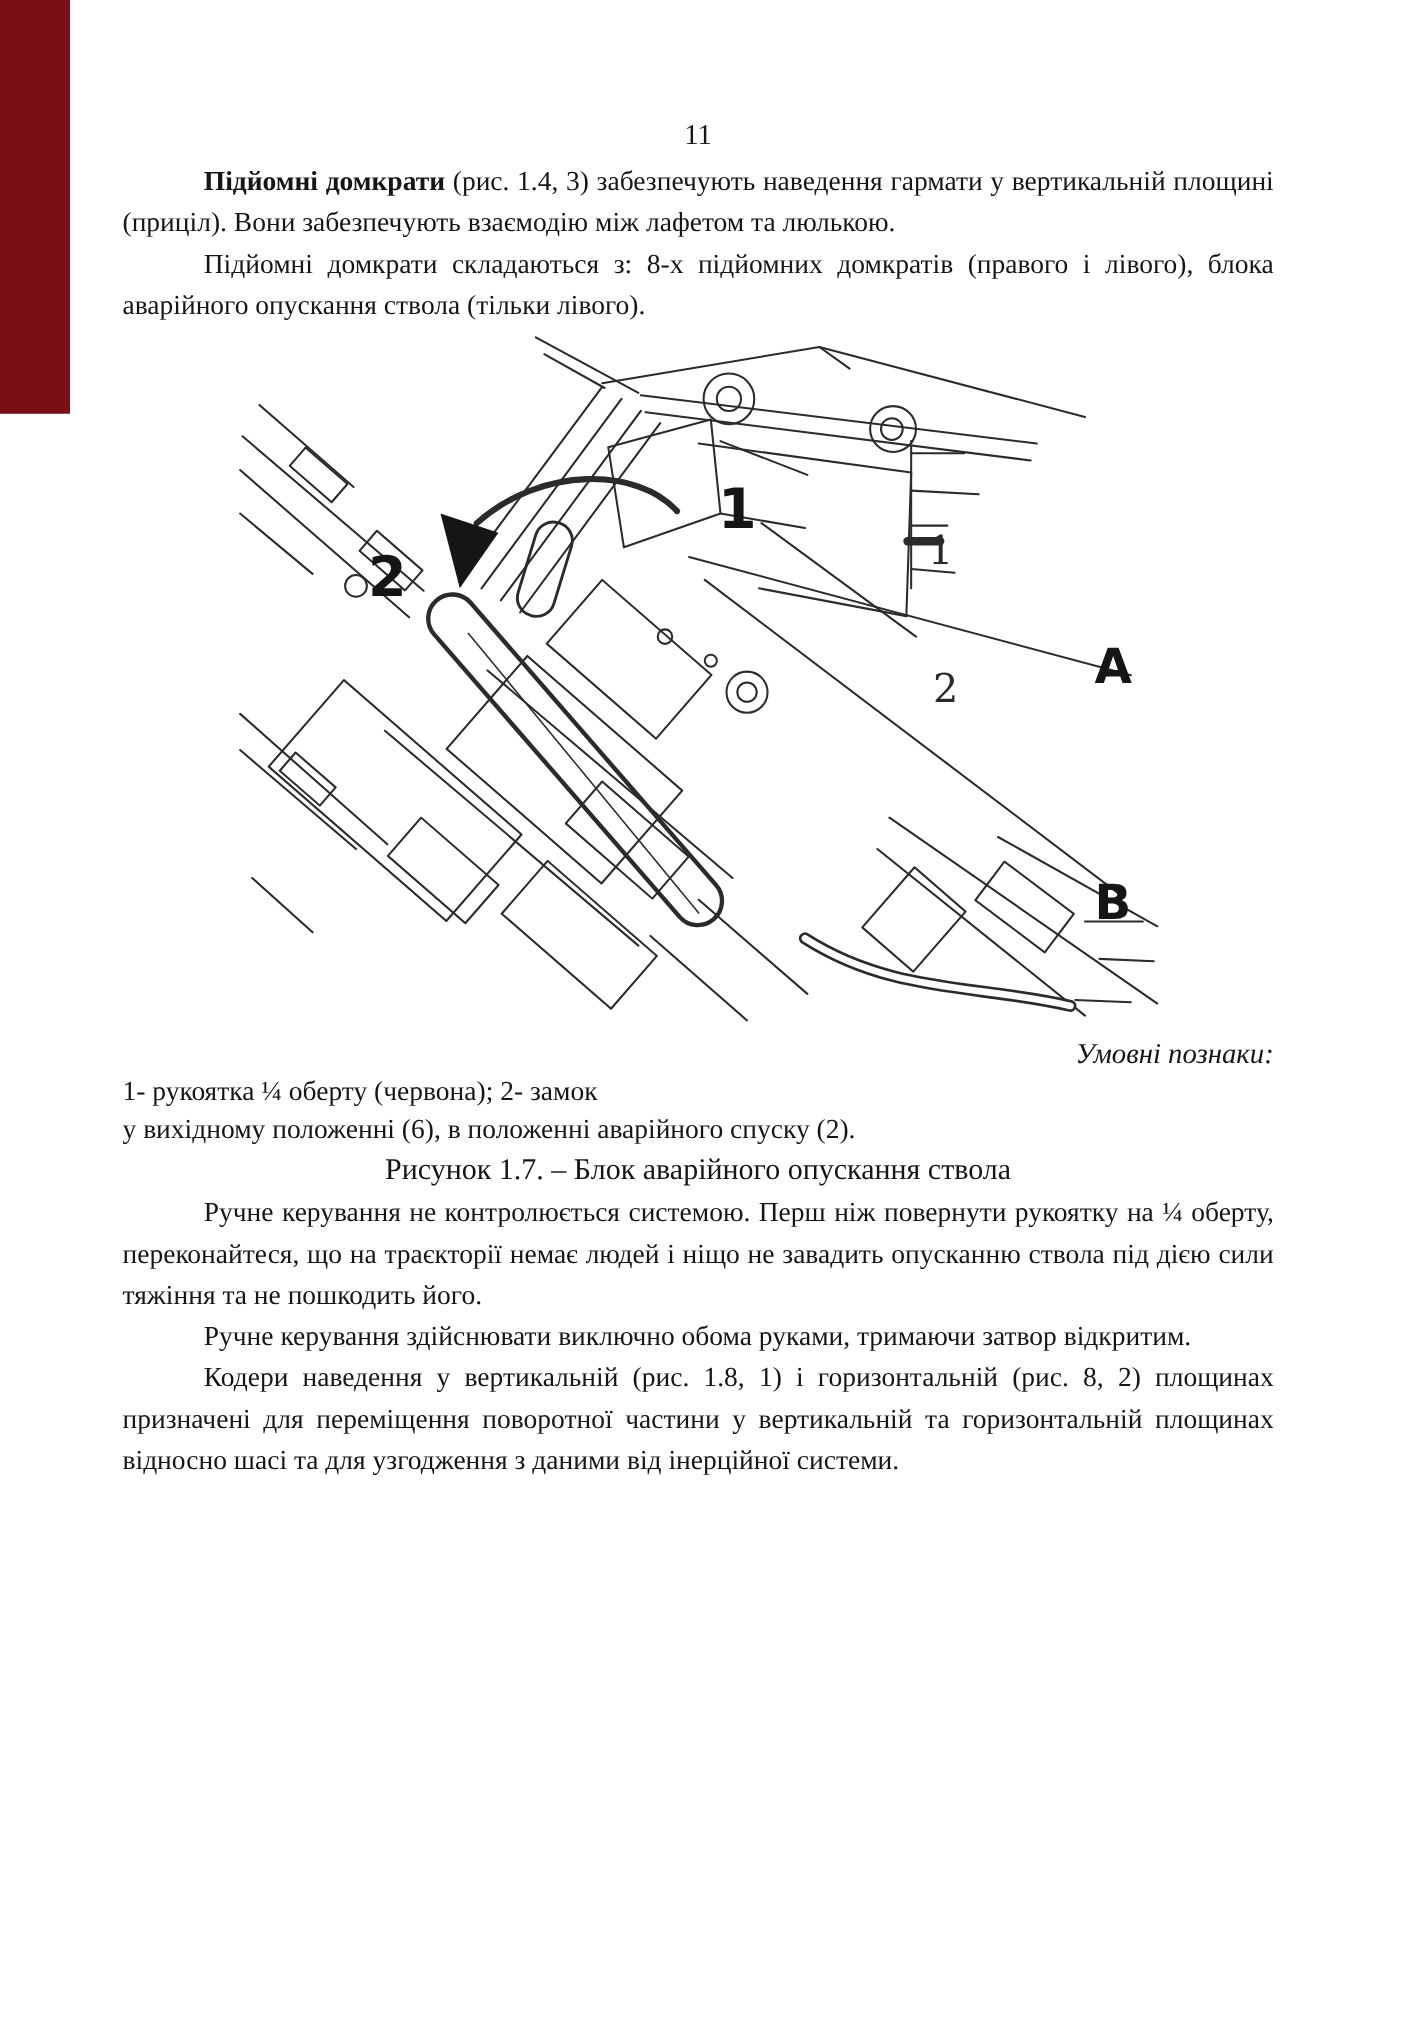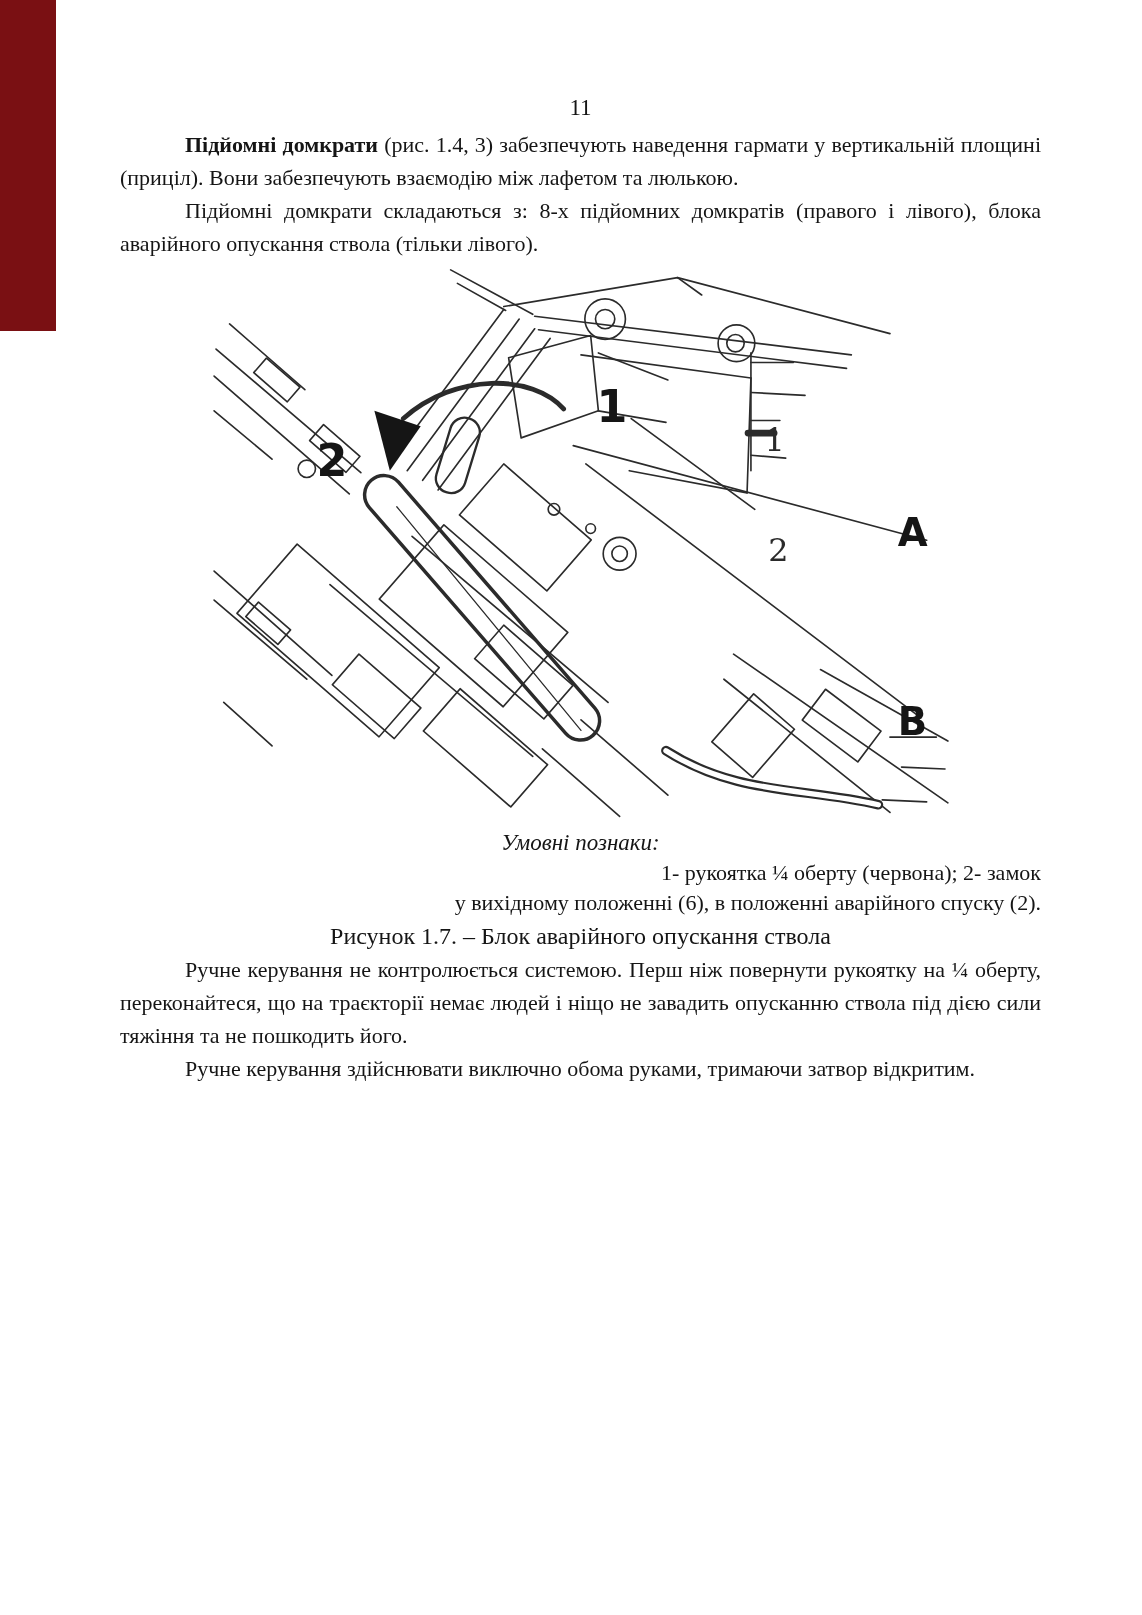--- a/index.html
+++ b/index.html
@@ -10,39 +10,39 @@
     color:#151515;
     position:relative;
     overflow:hidden;
   }
   .scan-bar {
     position:absolute; left:0; top:0;
     width:56px; height:331px;
     background:#7a1013;
   }
   .content {
-    position:absolute; left:120px; top:96px; width:921px;
+    position:absolute; left:98px; top:96px; width:921px;
   }
   .pagenum {
     text-align:center; font-size:23px; line-height:23px;
     margin:0 0 9px 0;
   }
   p.body {
     font-size:22px; line-height:33px;
     text-align:justify; text-indent:65px;
     margin:0;
   }
   .figure-wrap {
     width:760px; margin:6px auto 0 auto; height:560px;
   }
   .legend-title {
-    text-align:center; font-style:italic; font-size:23px; line-height:30px; margin:2px 0 0 0;
+    text-align:right; font-style:italic; font-size:23px; line-height:30px; margin:2px 0 0 0;
   }
   .legend-line {
-    text-align:right; font-size:22px; line-height:30px; margin:0;
+    text-align:left; font-size:22px; line-height:30px; margin:0;
   }
   .fig-caption {
     text-align:center; font-size:24px; line-height:33px; margin:2px 0 0 0;
   }
   .fig-caption .b { font-weight:normal; }
   p.after-fig { margin-top:66px; }
   svg text { user-select:none; }
 </style>
 </head>
 <body>
@@ -161,14 +161,15 @@
     </svg>
   </div>
 
   <p class="legend-title">Умовні познаки:</p>
   <p class="legend-line">1- рукоятка ¼ оберту (червона); 2- замок</p>
   <p class="legend-line">у вихідному положенні (6), в положенні аварійного спуску (2).</p>
   <p class="fig-caption"><span class="b">Рисунок 1.7.</span><span> – Блок аварійного опускання ствола</span></p>
 
   <p class="body">Ручне керування не контролюється системою. Перш ніж повернути рукоятку на ¼ оберту, переконайтеся, що на траєкторії немає людей і ніщо не завадить опусканню ствола під дією сили тяжіння та не пошкодить його.</p>
   <p class="body">Ручне керування здійснювати виключно обома руками, тримаючи затвор відкритим.</p>
+  <p class="body">Кодери наведення у вертикальній (рис. 1.8, 1) і горизонтальній (рис. 8, 2) площинах призначені для переміщення поворотної частини у вертикальній та горизонтальній площинах відносно шасі та для узгодження з даними від інерційної системи.</p>
 
 </div>
 
 </body></html>

